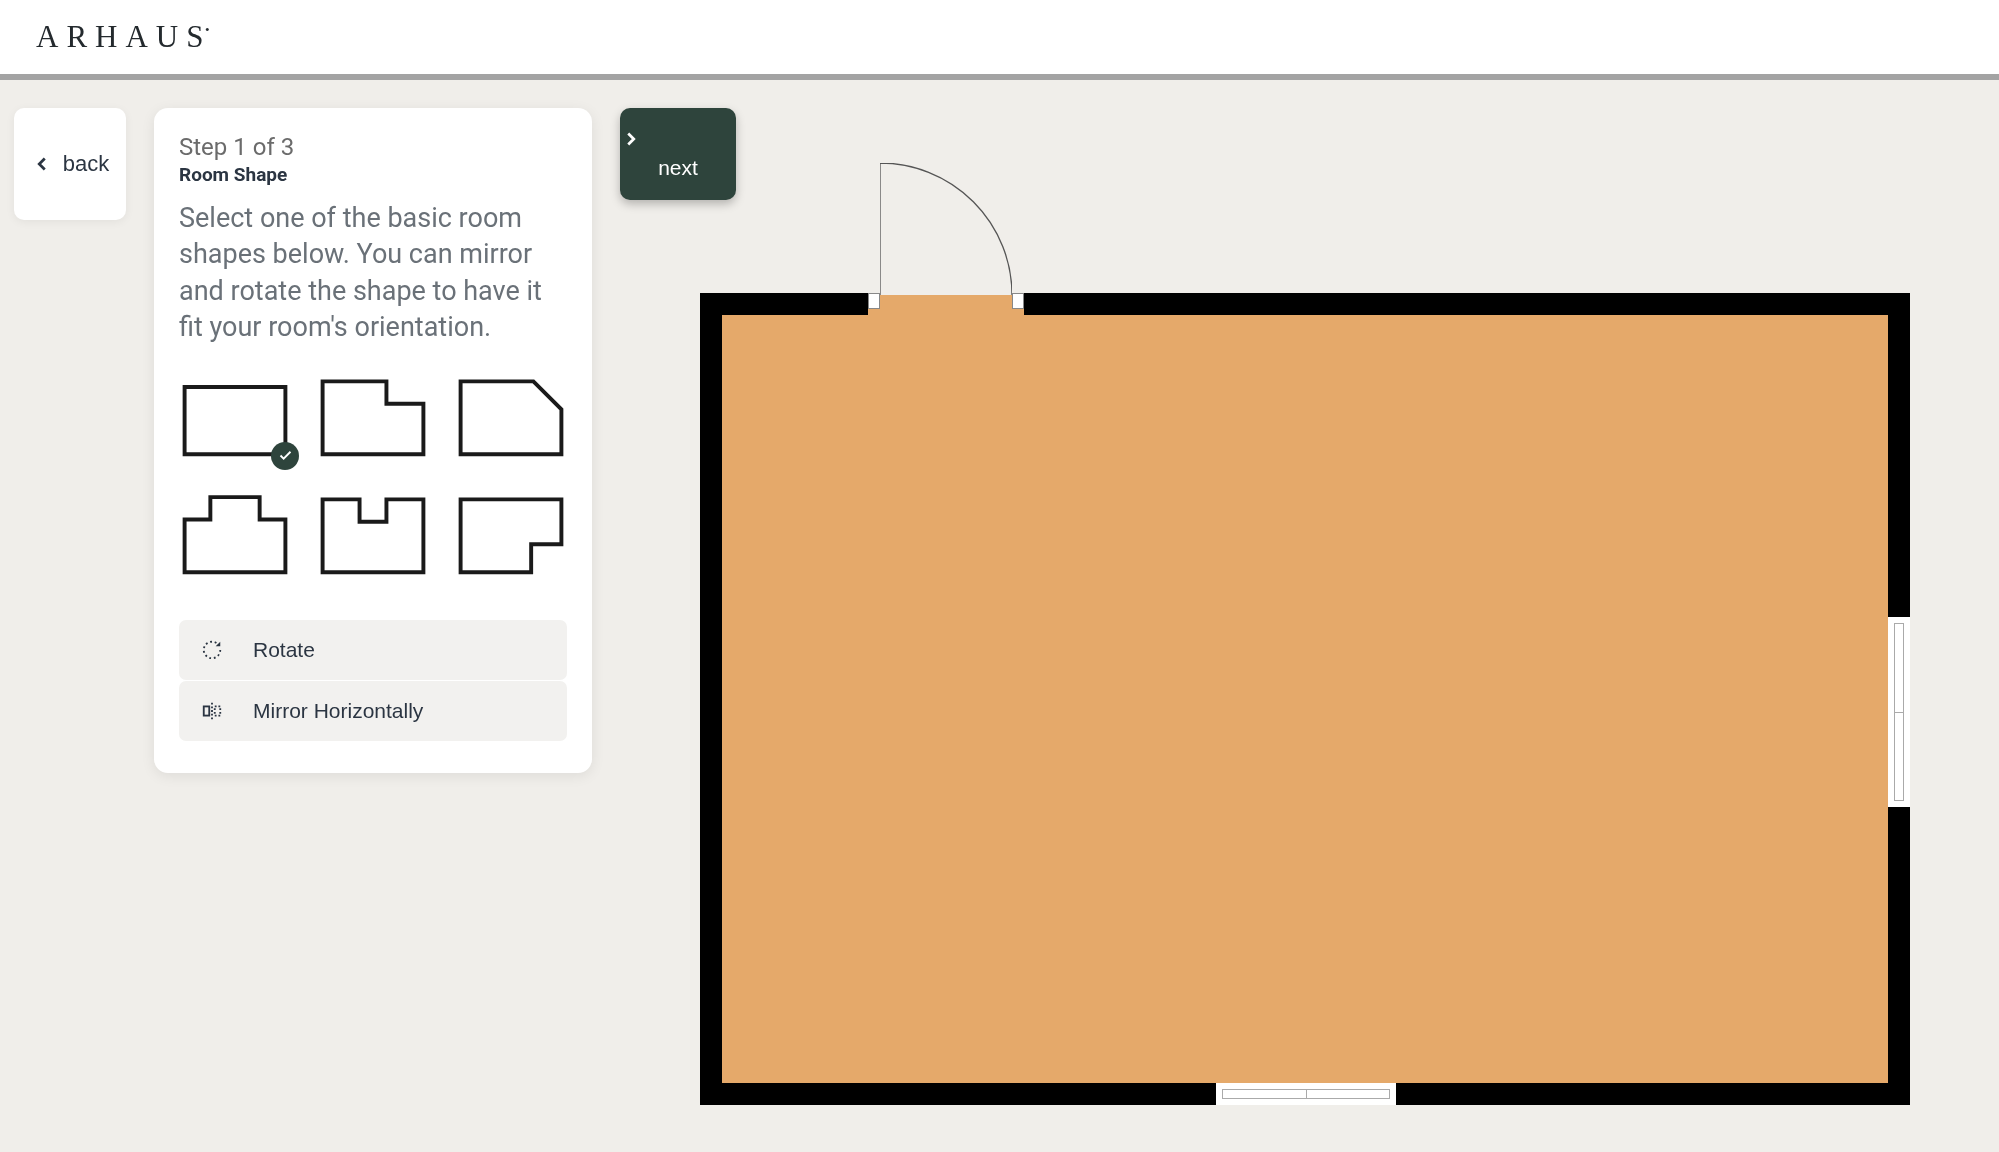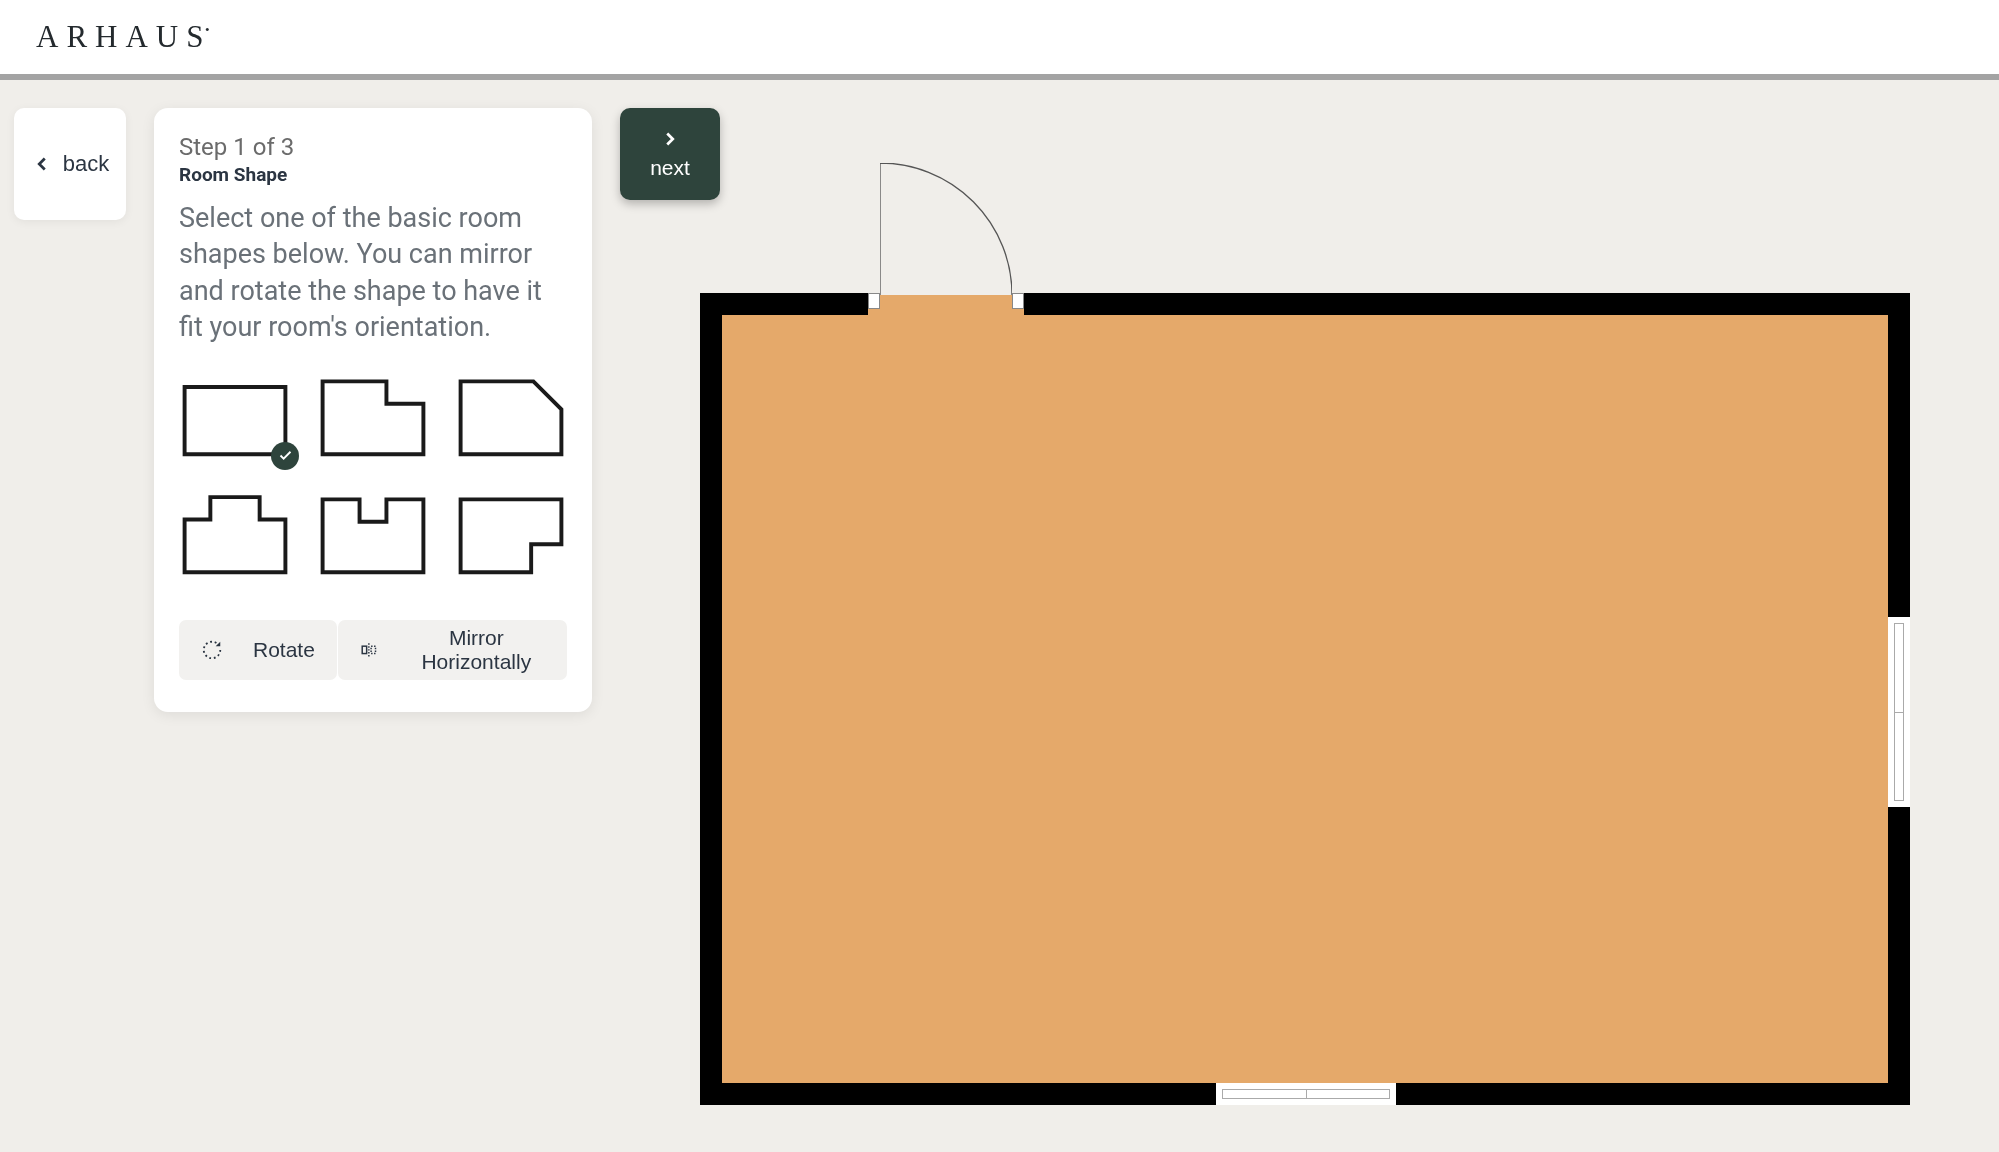--- a/index.html
+++ b/index.html
@@ -105,21 +105,21 @@
       height: 28px;
       background: #2e443c;
       border-radius: 50%;
       display: flex;
       align-items: center;
       justify-content: center;
     }
     .shape-check svg { width: 15px; height: 15px; }
     .action-list {
       display: flex;
-      flex-direction: row;
+      flex-direction: column;
       gap: 1px;
     }
     .action-btn {
       background: #f2f1ef;
       border: none;
       border-radius: 7px;
       height: 60px;
       display: flex;
       align-items: center;
       padding: 0 22px;
@@ -135,25 +135,24 @@
       color: #2b3542;
     }
     .action-btn .action-label {
       font-size: 21px;
       color: #2b3542;
     }
     .next-btn {
       background: #2e443c;
       border: none;
       border-radius: 10px;
-      width: 100px;
+      width: 116px;
       height: 92px;
       display: flex;
       flex-direction: column;
-      align-items: center;
       justify-content: center;
       cursor: pointer;
       box-shadow: 0 4px 10px rgba(0,0,0,0.25);
       gap: 6px;
       color: #fff;
     }
     .next-btn svg { width: 22px; height: 22px; }
     .next-btn .btn-label { font-size: 21px; color: #fff; }
     .canvas-area {
       position: absolute;

